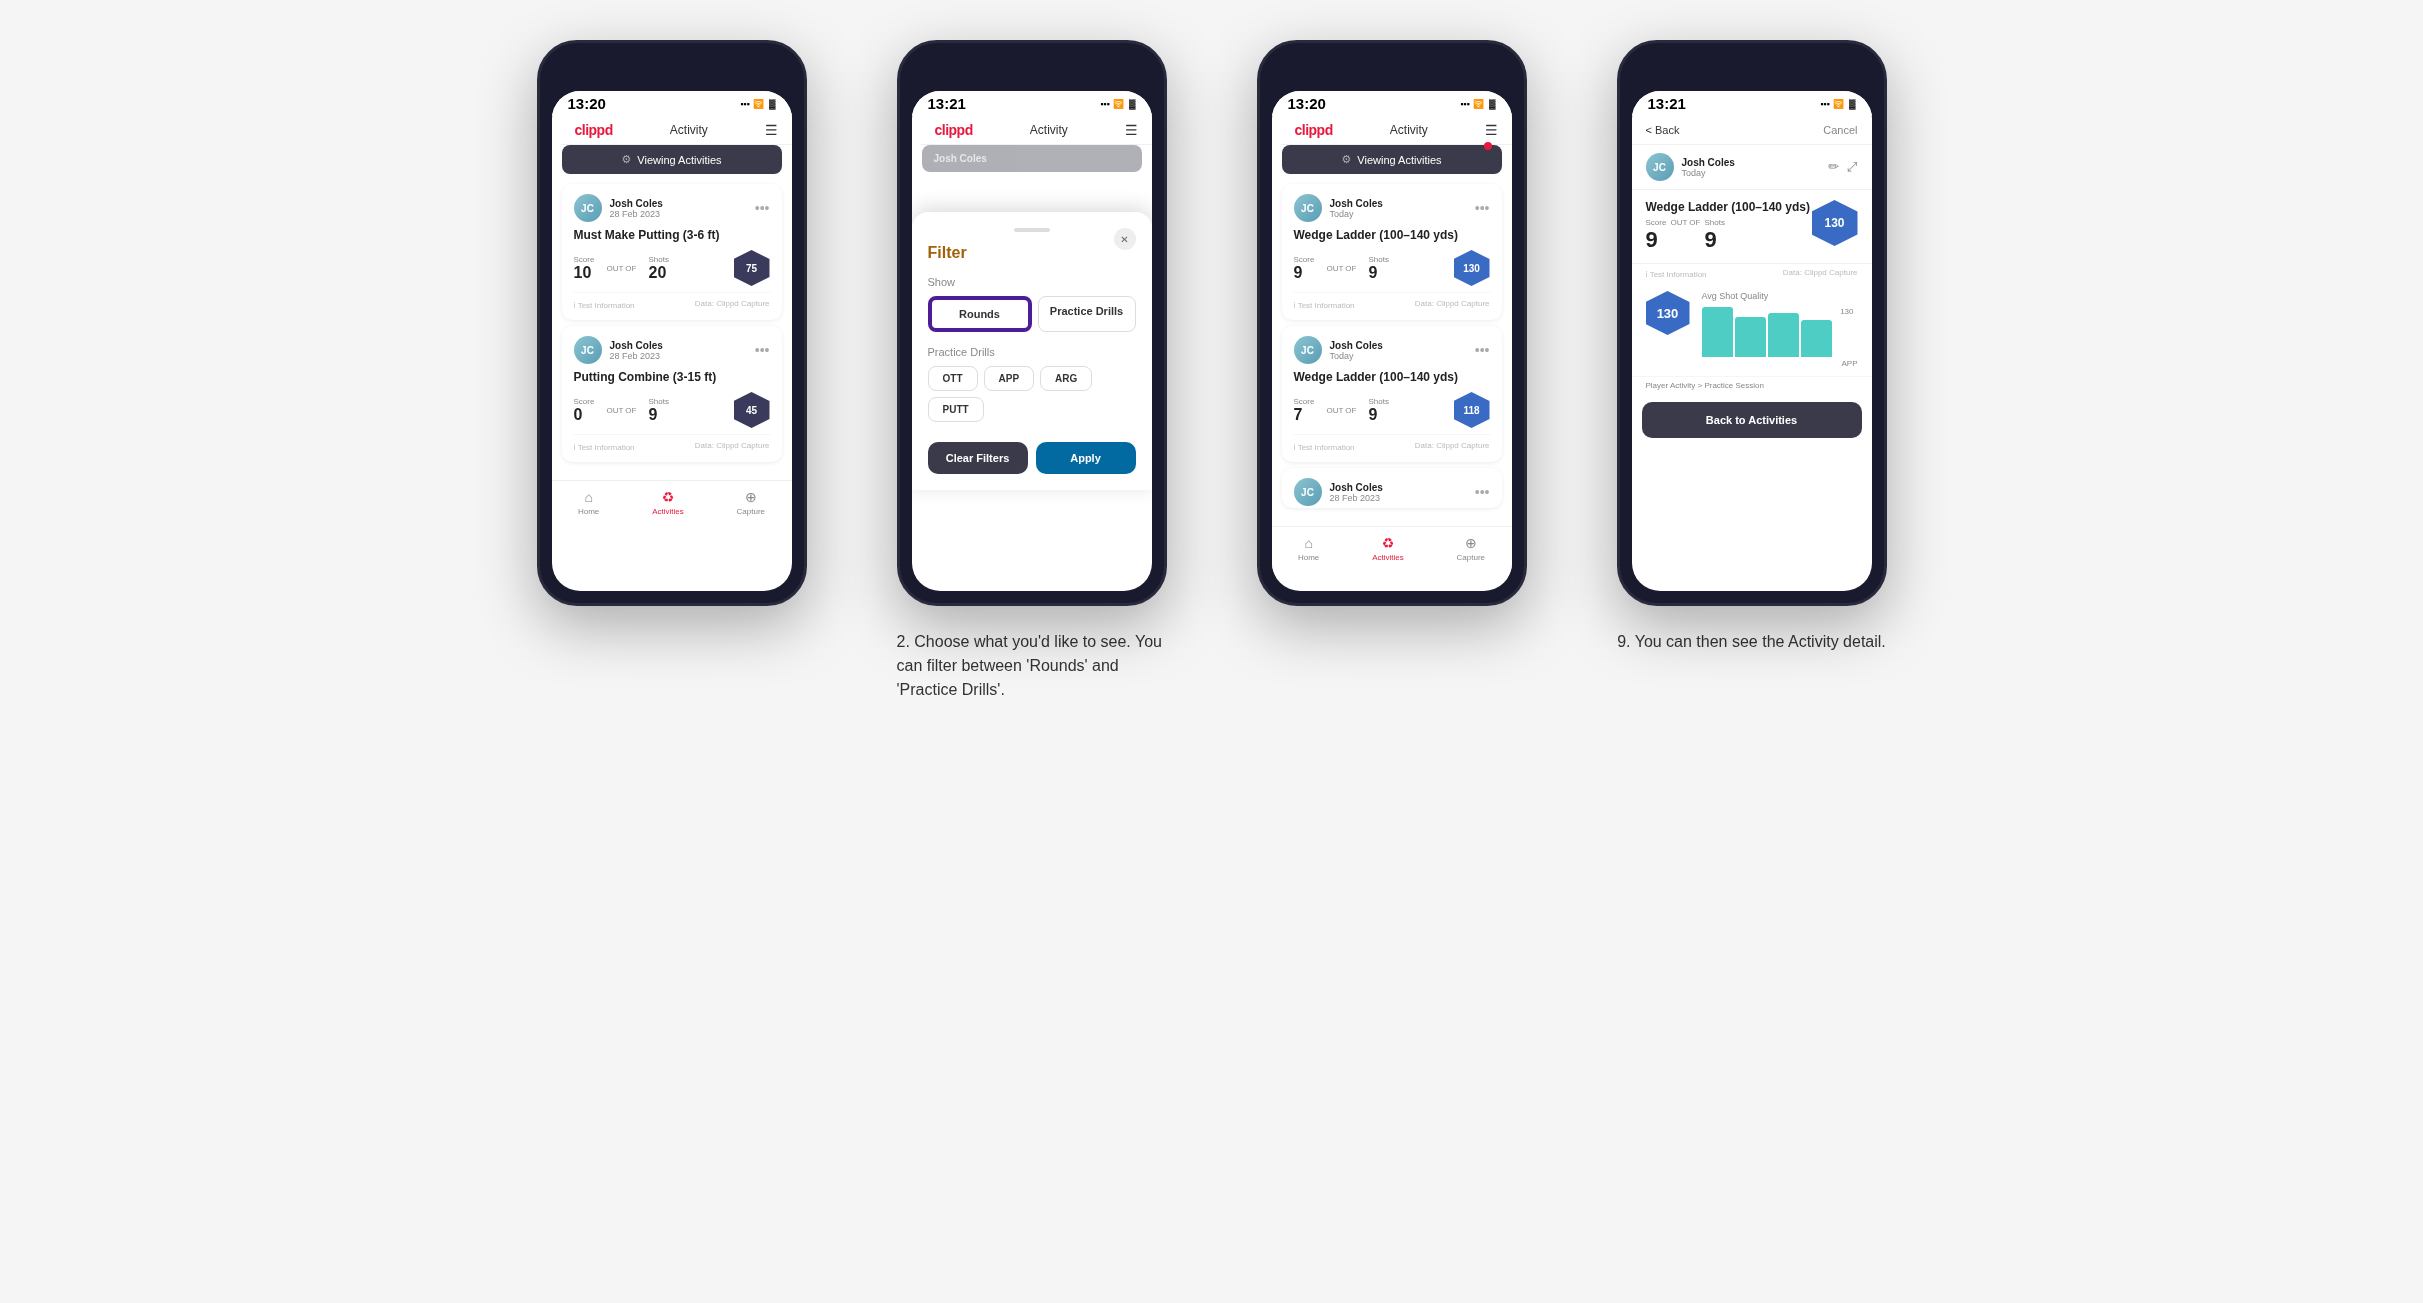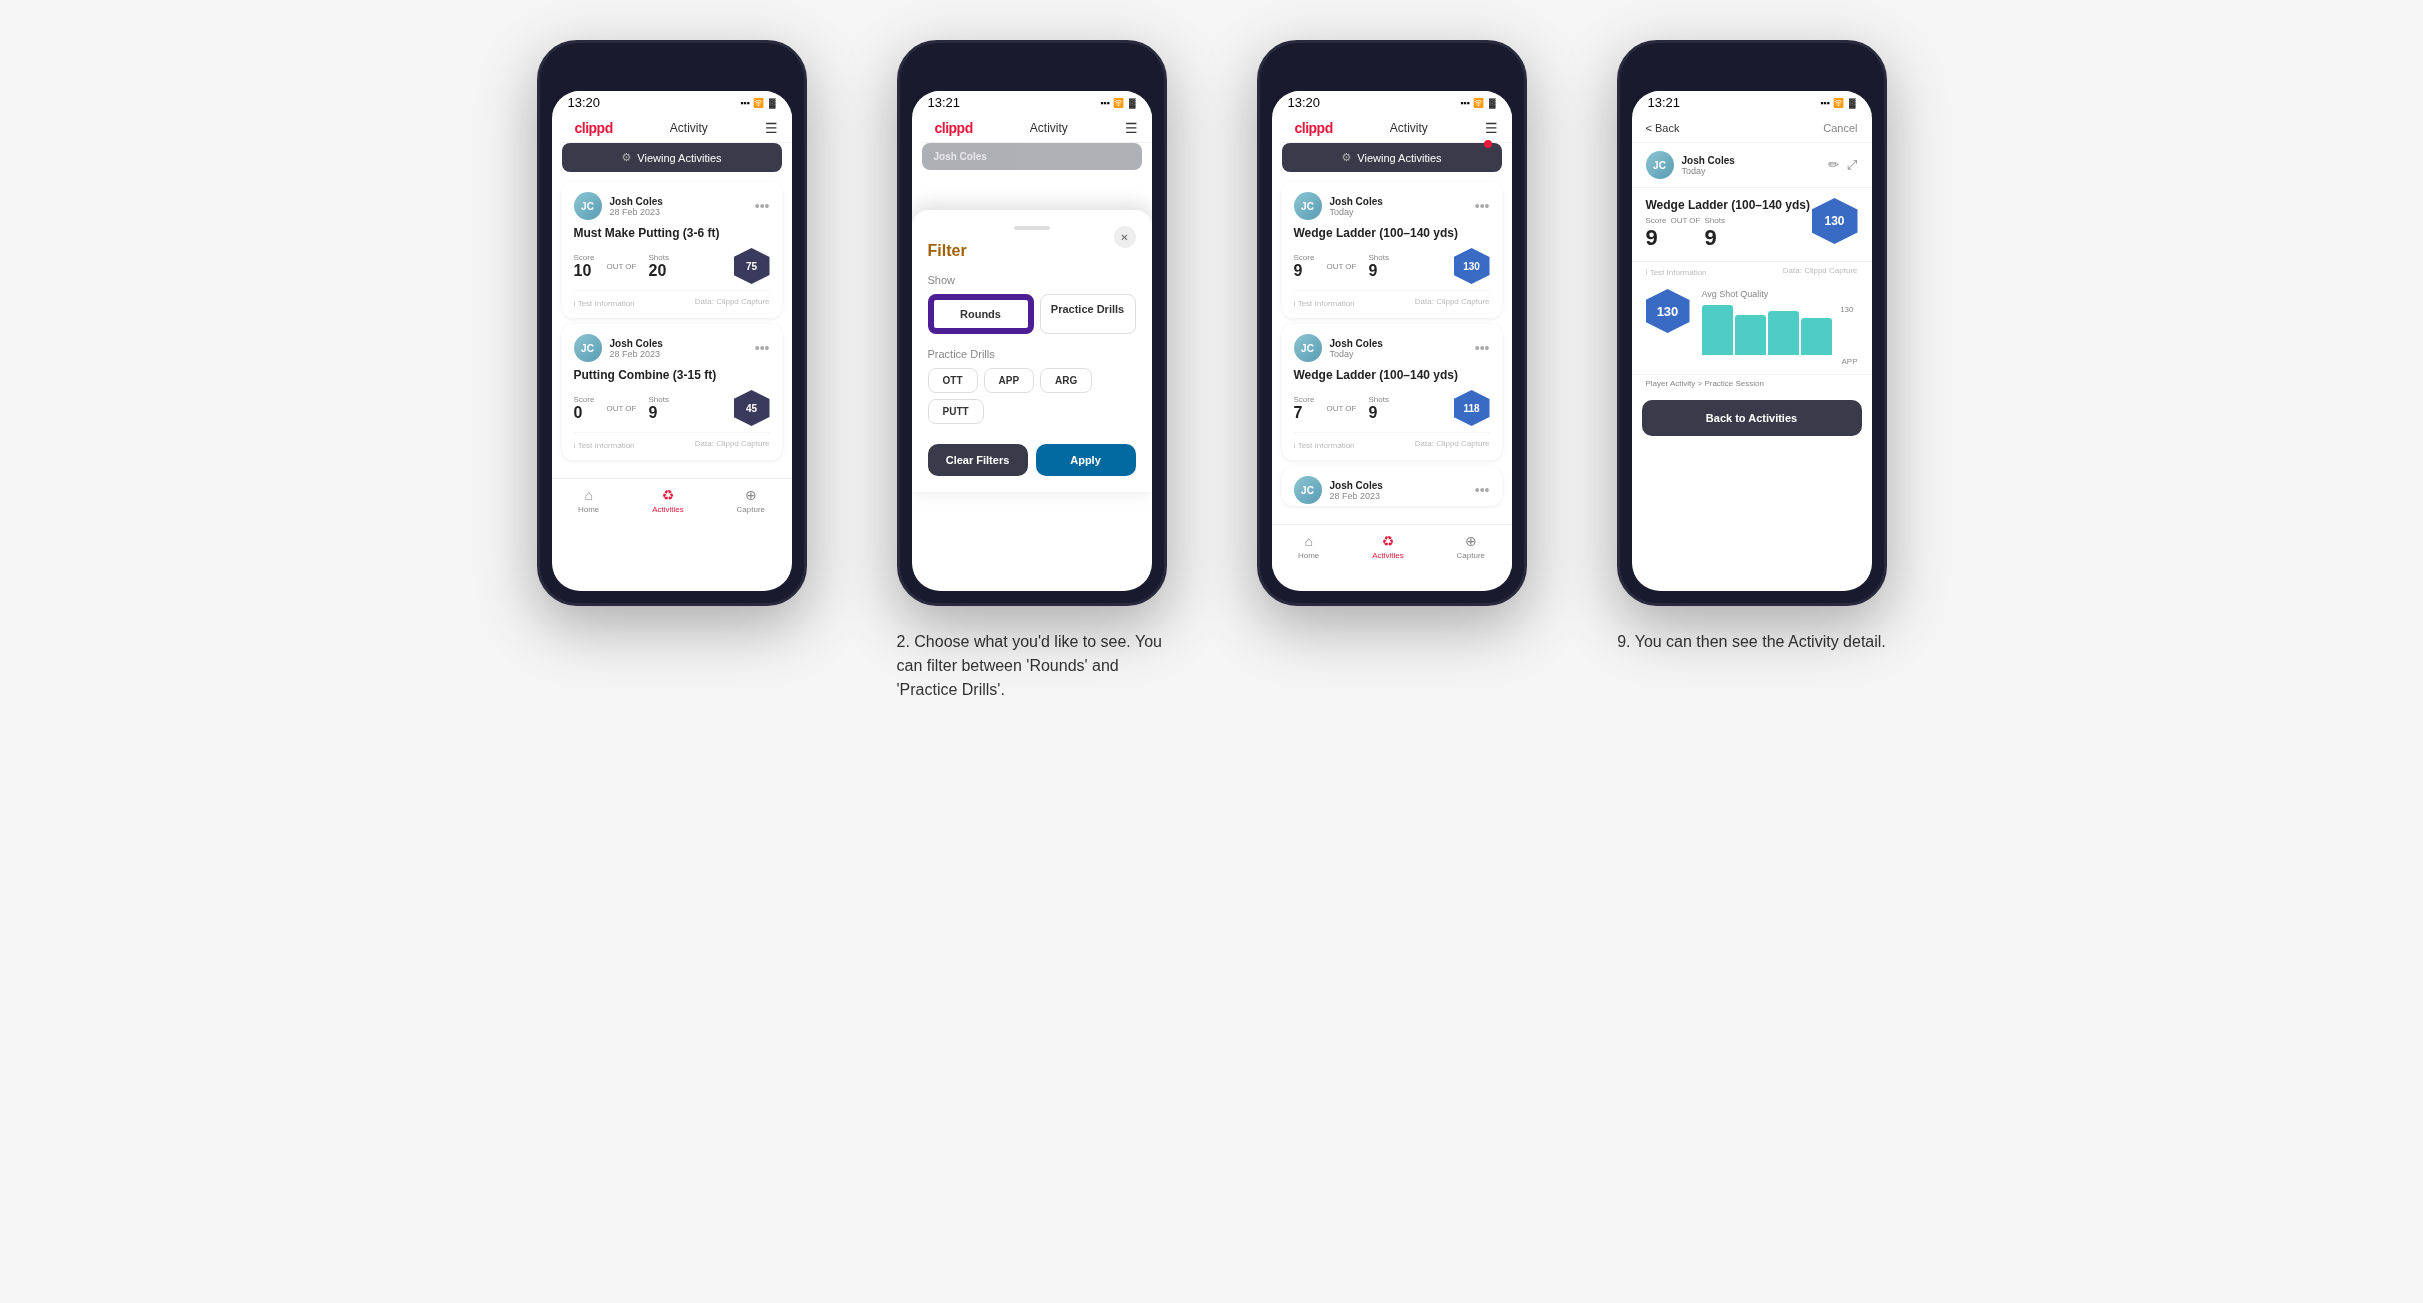--- a/index.html
+++ b/index.html
@@ -53,21 +53,21 @@
     }
     .status-bar {
       background: #fff;
       display: flex;
       justify-content: space-between;
       align-items: center;
       padding: 4px 16px;
       font-size: 10px;
       font-weight: 600;
     }
-    .status-bar .time { font-size: 13px; font-weight: 400; }
+    .status-bar .time { font-size: 15px; font-weight: 700; }
     .status-icons { display: flex; gap: 4px; align-items: center; font-size: 9px; }
 
     
     .app-header {
       background: #fff;
       display: flex;
       justify-content: space-between;
       align-items: center;
       padding: 6px 14px;
       border-bottom: 1px solid #f0f0f0;
@@ -246,21 +246,21 @@
       text-align: center;
       border-radius: 8px;
       font-size: 11px;
       font-weight: 600;
       border: 1px solid #ddd;
       background: #fff;
       color: #333;
     }
     .toggle-btn.active {
       background: #fff;
-      border: 6px solid #4c1d95;
+      border: 4px solid #4c1d95;
     }
     .drill-buttons { display: flex; gap: 6px; margin-bottom: 20px; flex-wrap: wrap; }
     .drill-btn {
       padding: 6px 14px;
       border-radius: 8px;
       font-size: 10px;
       font-weight: 600;
       border: 1px solid #ddd;
       background: #fff;
       color: #333;

